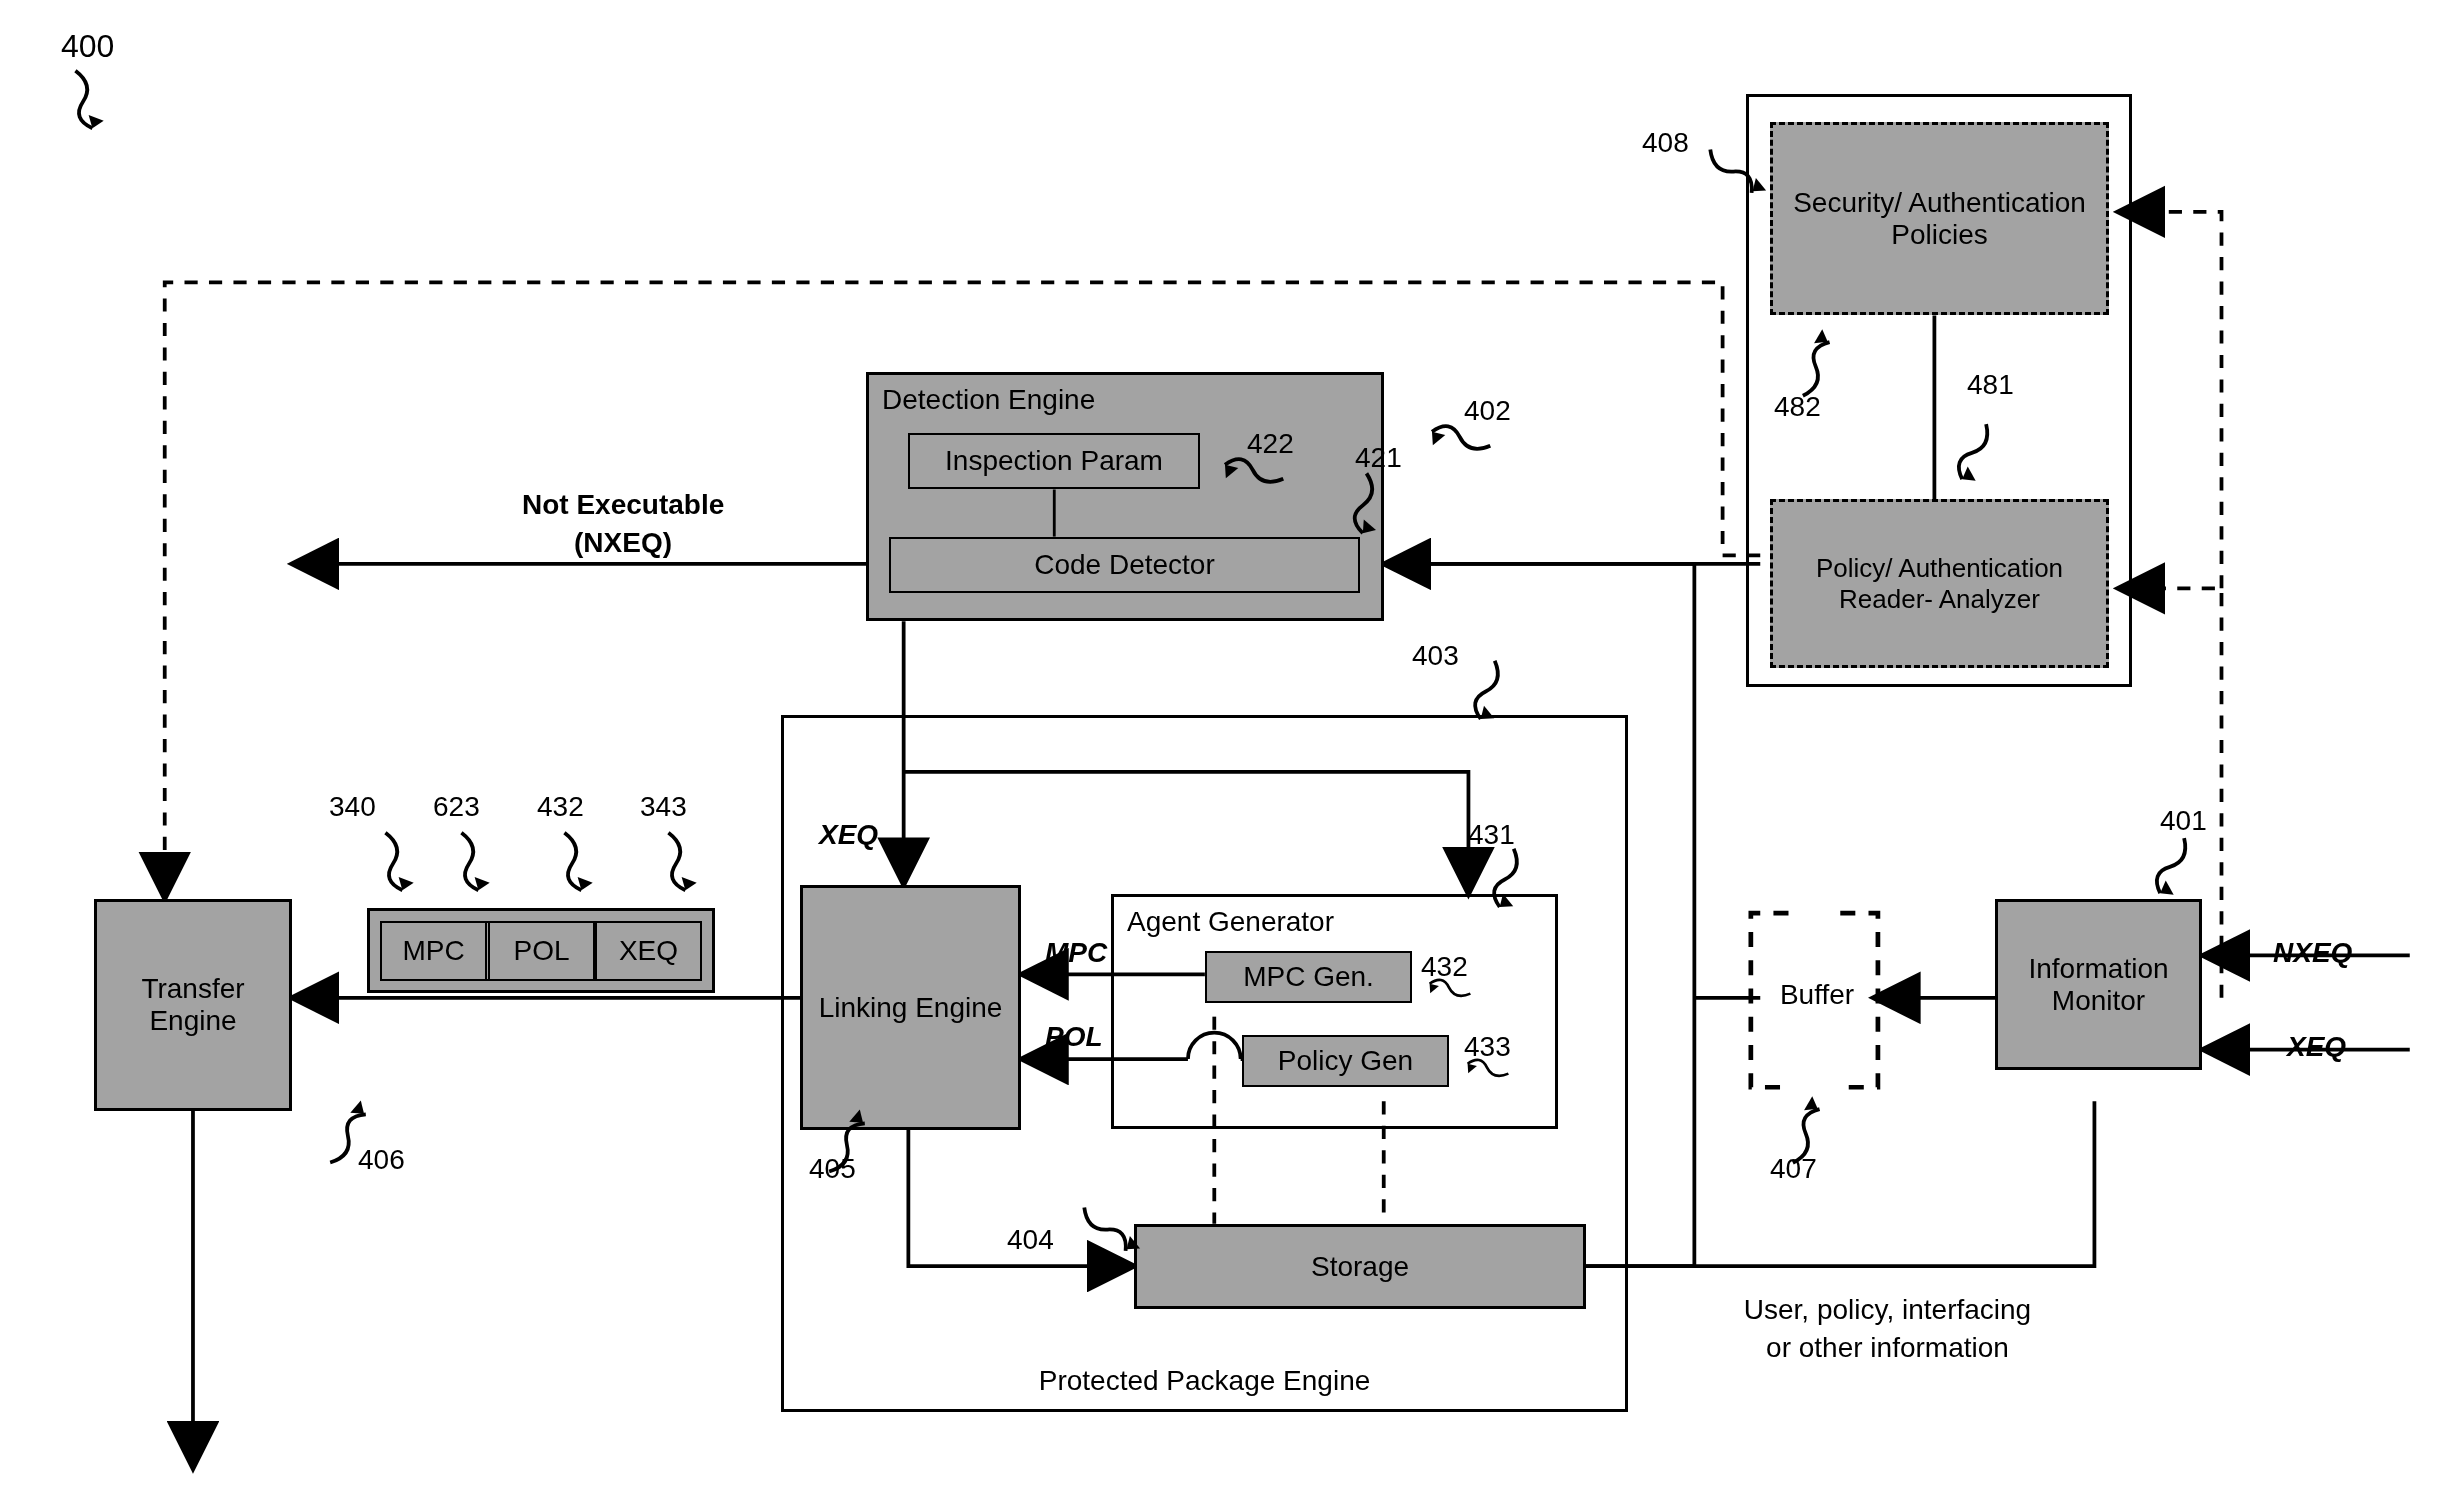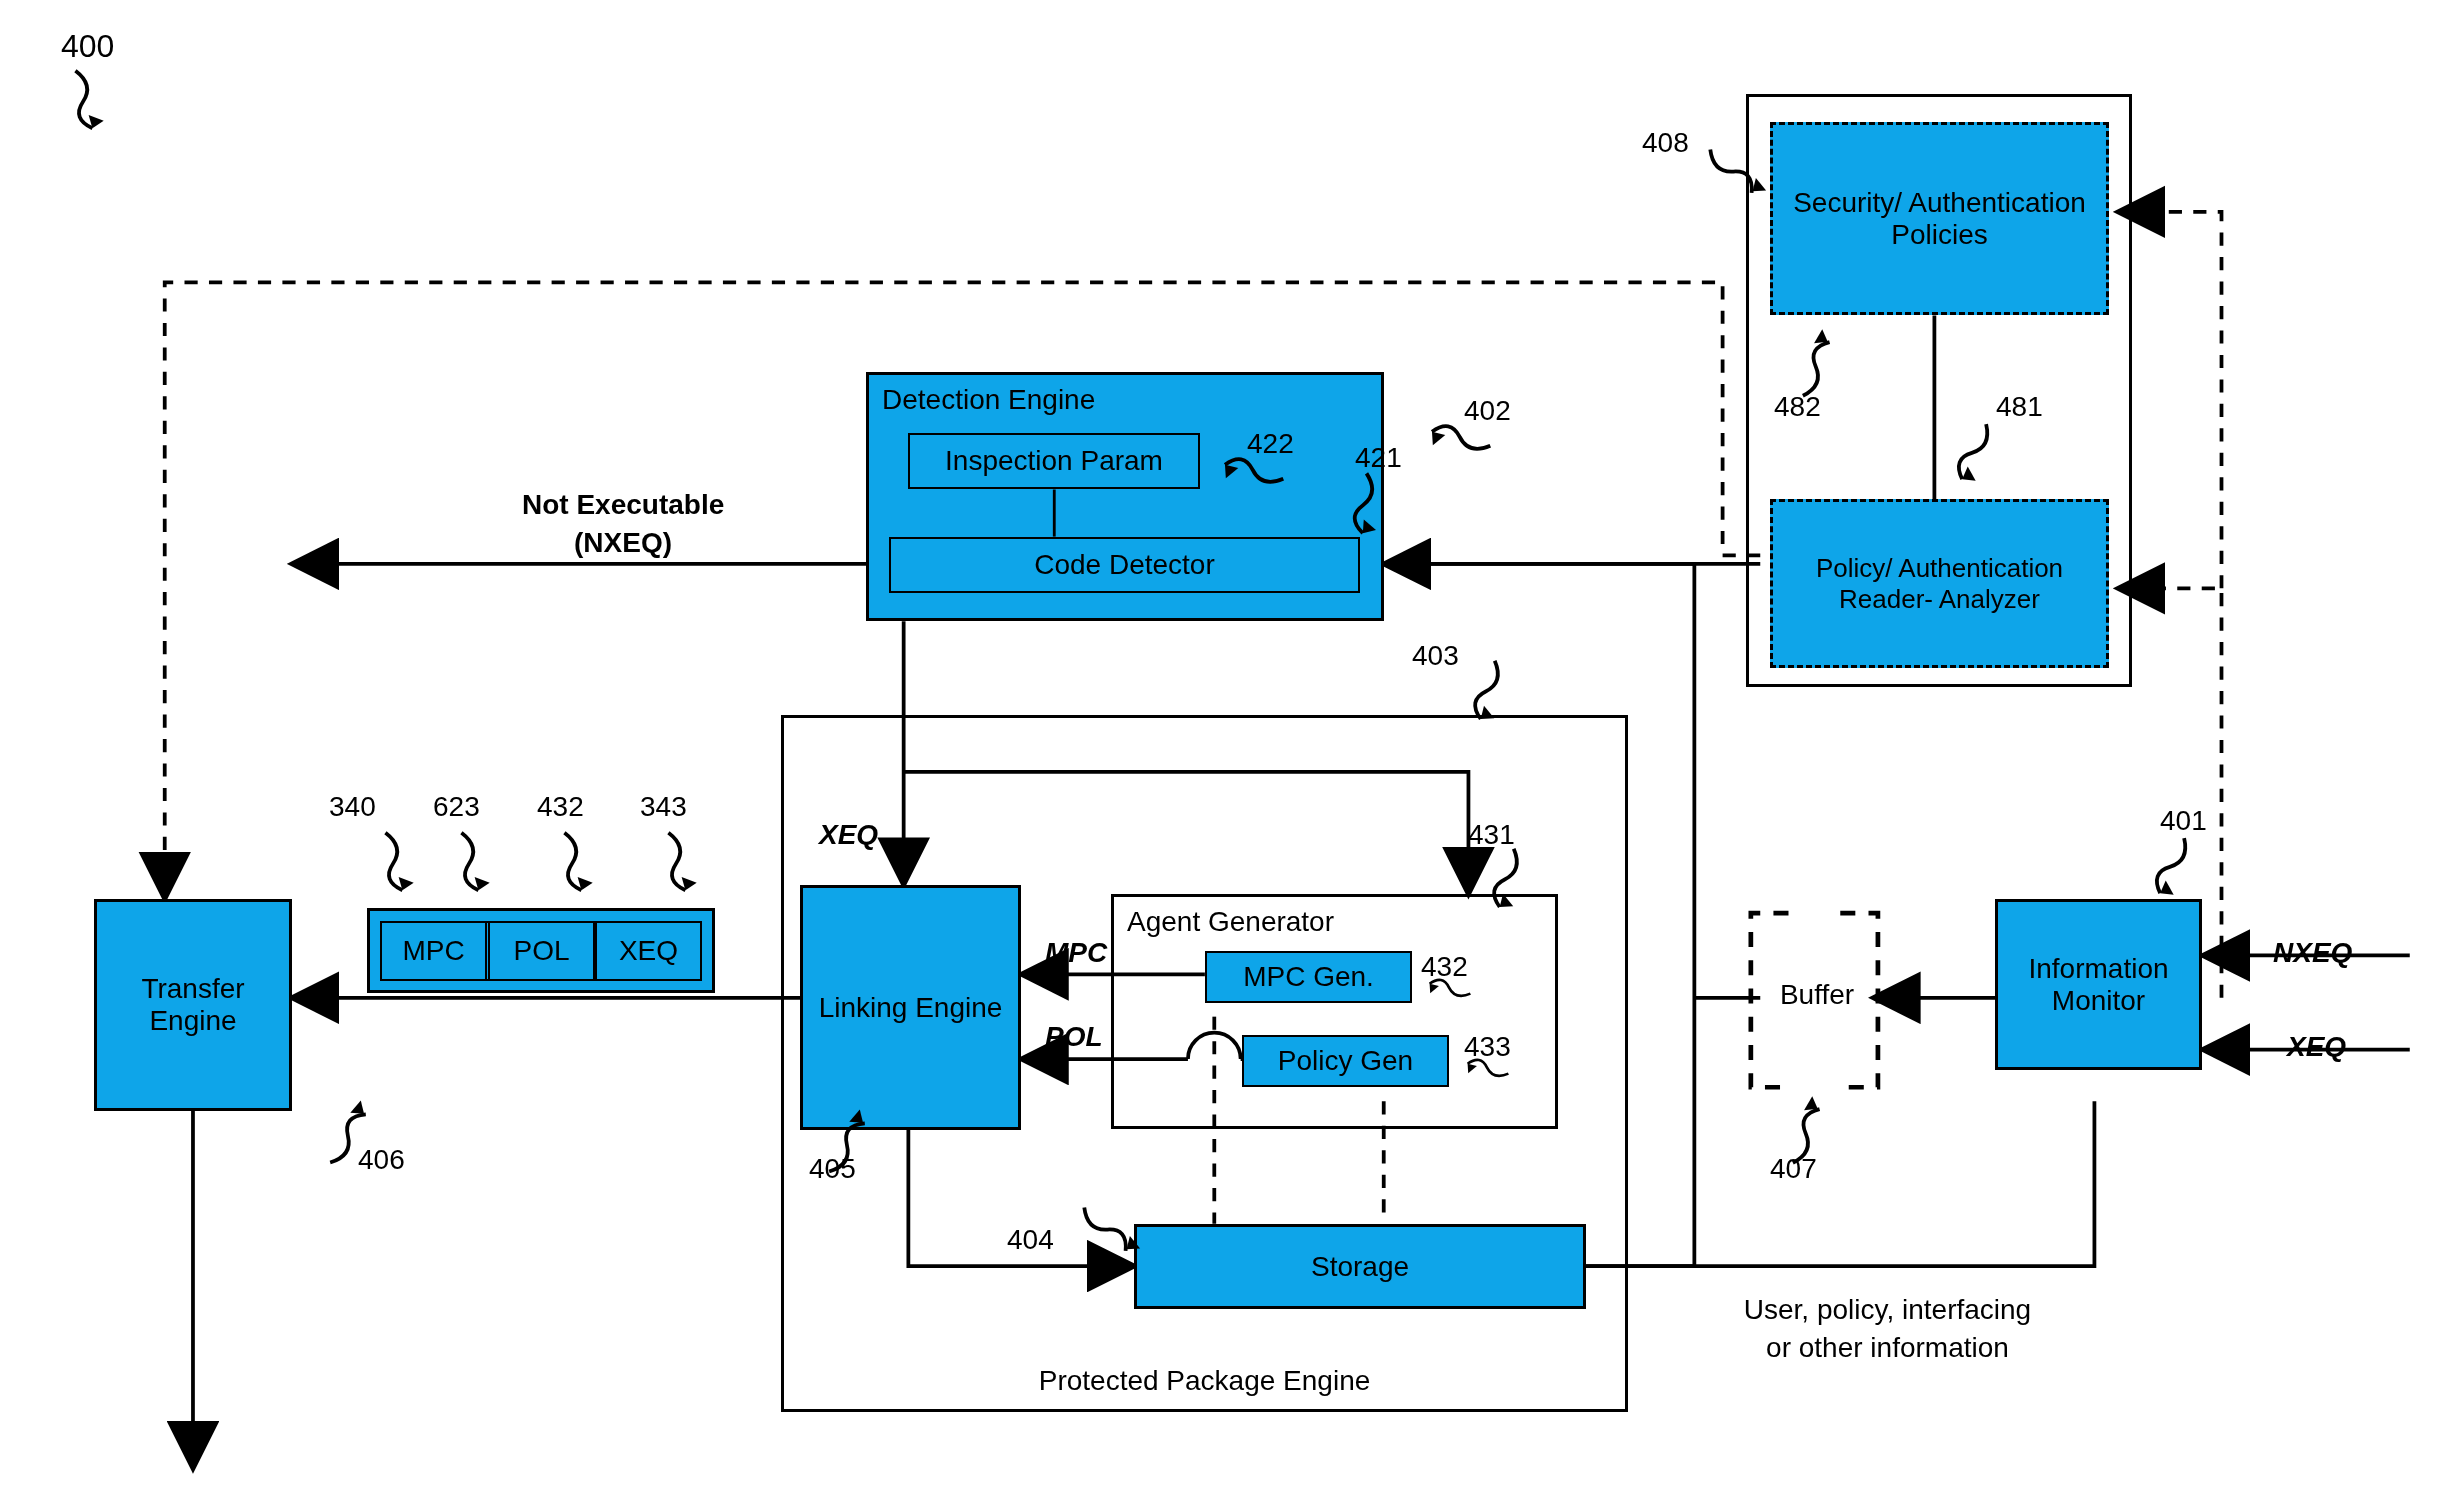--- a/index.html
+++ b/index.html
@@ -17,21 +17,21 @@
   svg.connectors {
     position: absolute;
     left: 0; top: 0;
     width: 2438px;
     height: 1509px;
     overflow: visible;
     pointer-events: none;
   }
   .box, .box-thin, .dashed-box, .open-box {
     position: absolute;
-    background: #0ea5e9;
+    background: #a3a3a3;
     box-sizing: border-box;
   }
   .box { border: 3.8px solid #000; }
   .box-thin { border: 2.8px solid #000; }
   .dashed-box { border: 3.8px dashed #000; }
   .label {
     position: absolute;
     font-size: 28px;
     color: #000;
     white-space: pre;
@@ -312,20 +312,20 @@
   <div class="label" style="left:1642px; top:127px;">408</div>
   <div class="squig" style="left:1690px; top:151px; transform:rotate(-60deg) scaleX(-1);"><svg viewBox="0 0 70 70">
         <path d="M10 5 Q 30 20 18 38 Q 6 56 28 66" stroke="#000" stroke-width="4" fill="none"></path>
         <path d="M26 66 l -14 -4 l 6 16 z" fill="#000"></path>
       </svg></div>
   <div class="label" style="left:1774px; top:391px;">482</div>
   <div class="squig" style="left:1798px; top:339px; transform:rotate(190deg) scaleX(-1);"><svg viewBox="0 0 70 70">
         <path d="M10 5 Q 30 20 18 38 Q 6 56 28 66" stroke="#000" stroke-width="4" fill="none"></path>
         <path d="M26 66 l -14 -4 l 6 16 z" fill="#000"></path>
       </svg></div>
-  <div class="label" style="left:1967px; top:391px;margin-left:29px;">481</div>
+  <div class="label" style="left:1967px; top:369px;">481</div>
   <div class="squig" style="left:1953px; top:428px; transform:rotate(40deg);"><svg viewBox="0 0 70 70">
         <path d="M10 5 Q 30 20 18 38 Q 6 56 28 66" stroke="#000" stroke-width="4" fill="none"></path>
         <path d="M28 66 l -4 -14 l 16 6 z" fill="#000"></path>
       </svg></div>
 
 </div>
 
 
 </body></html>

